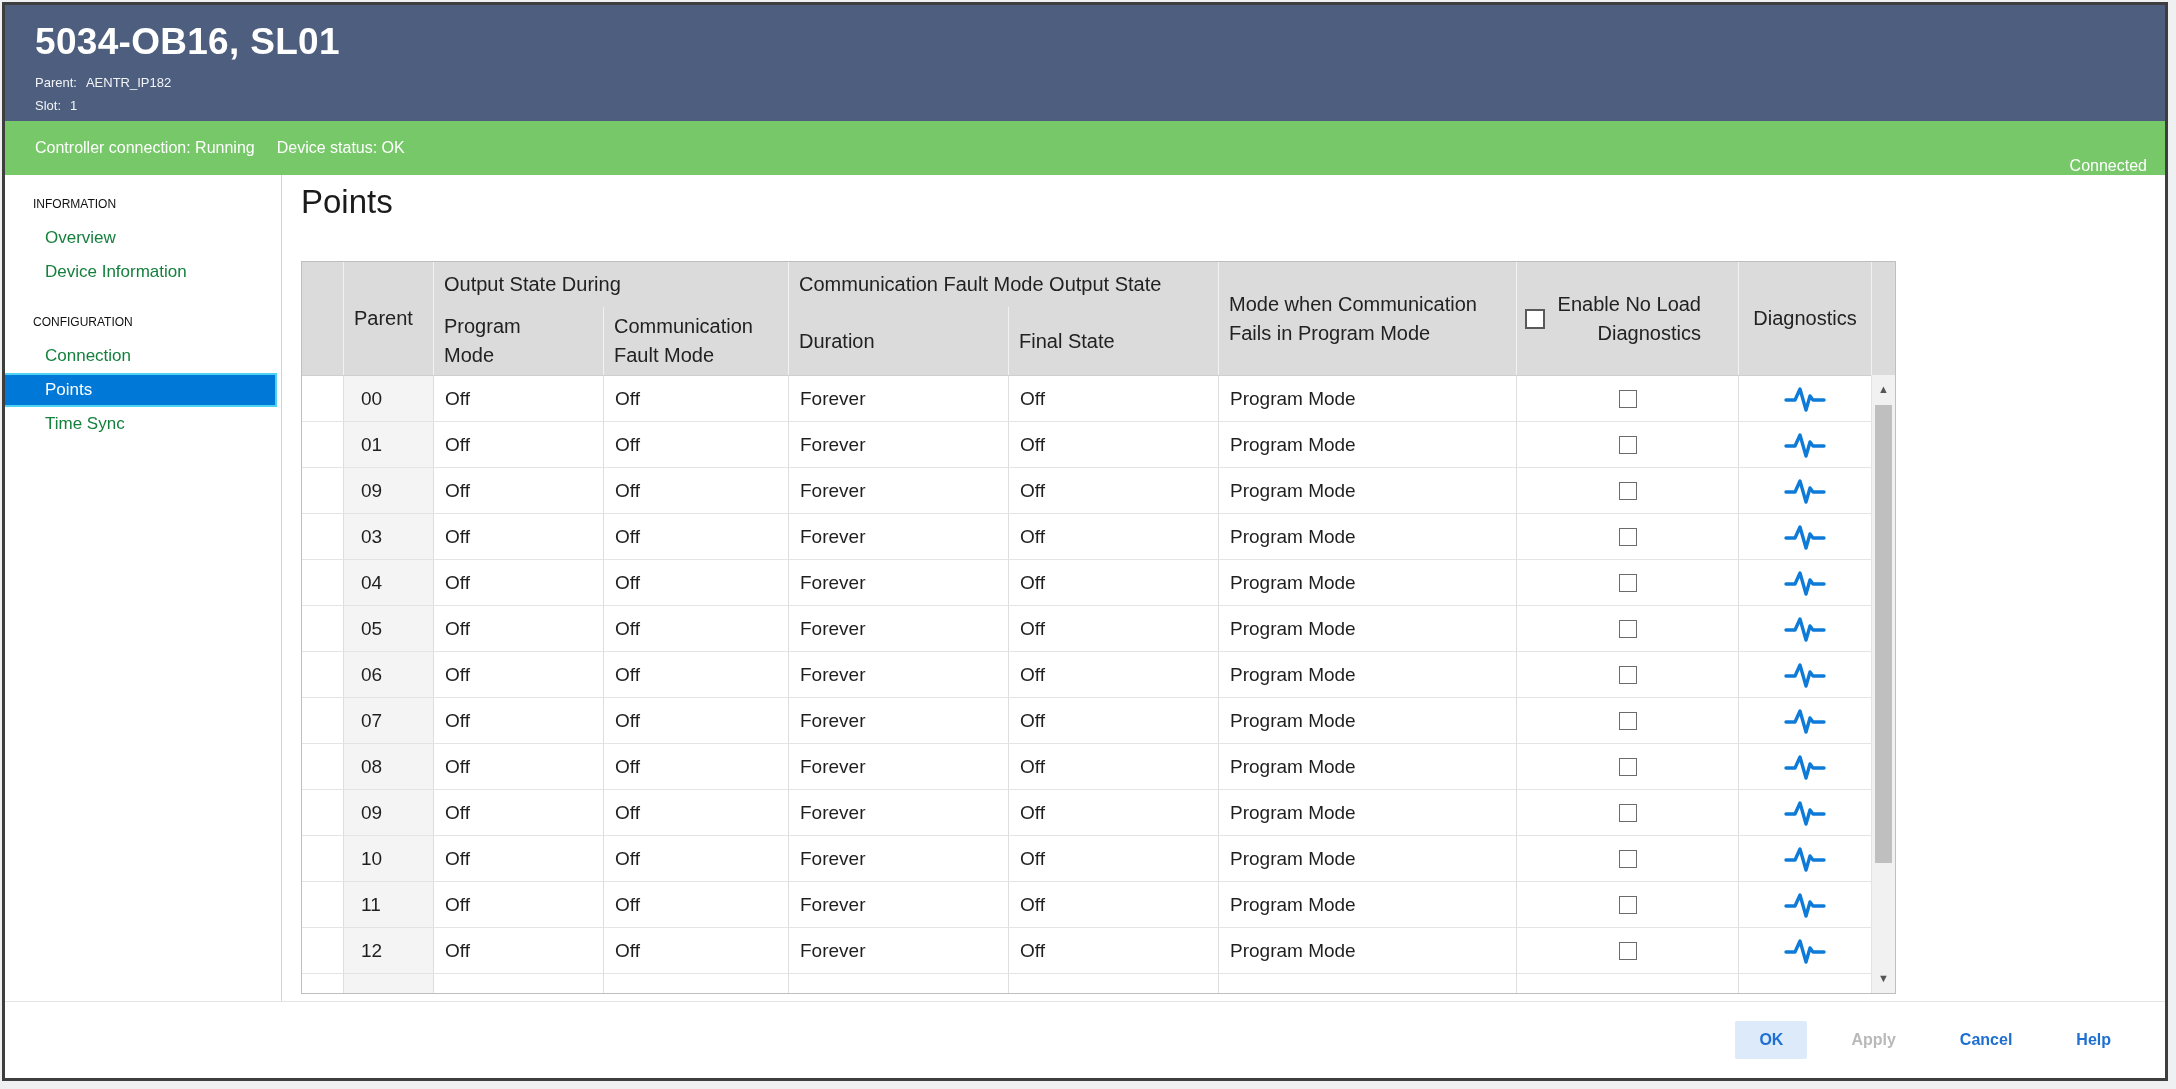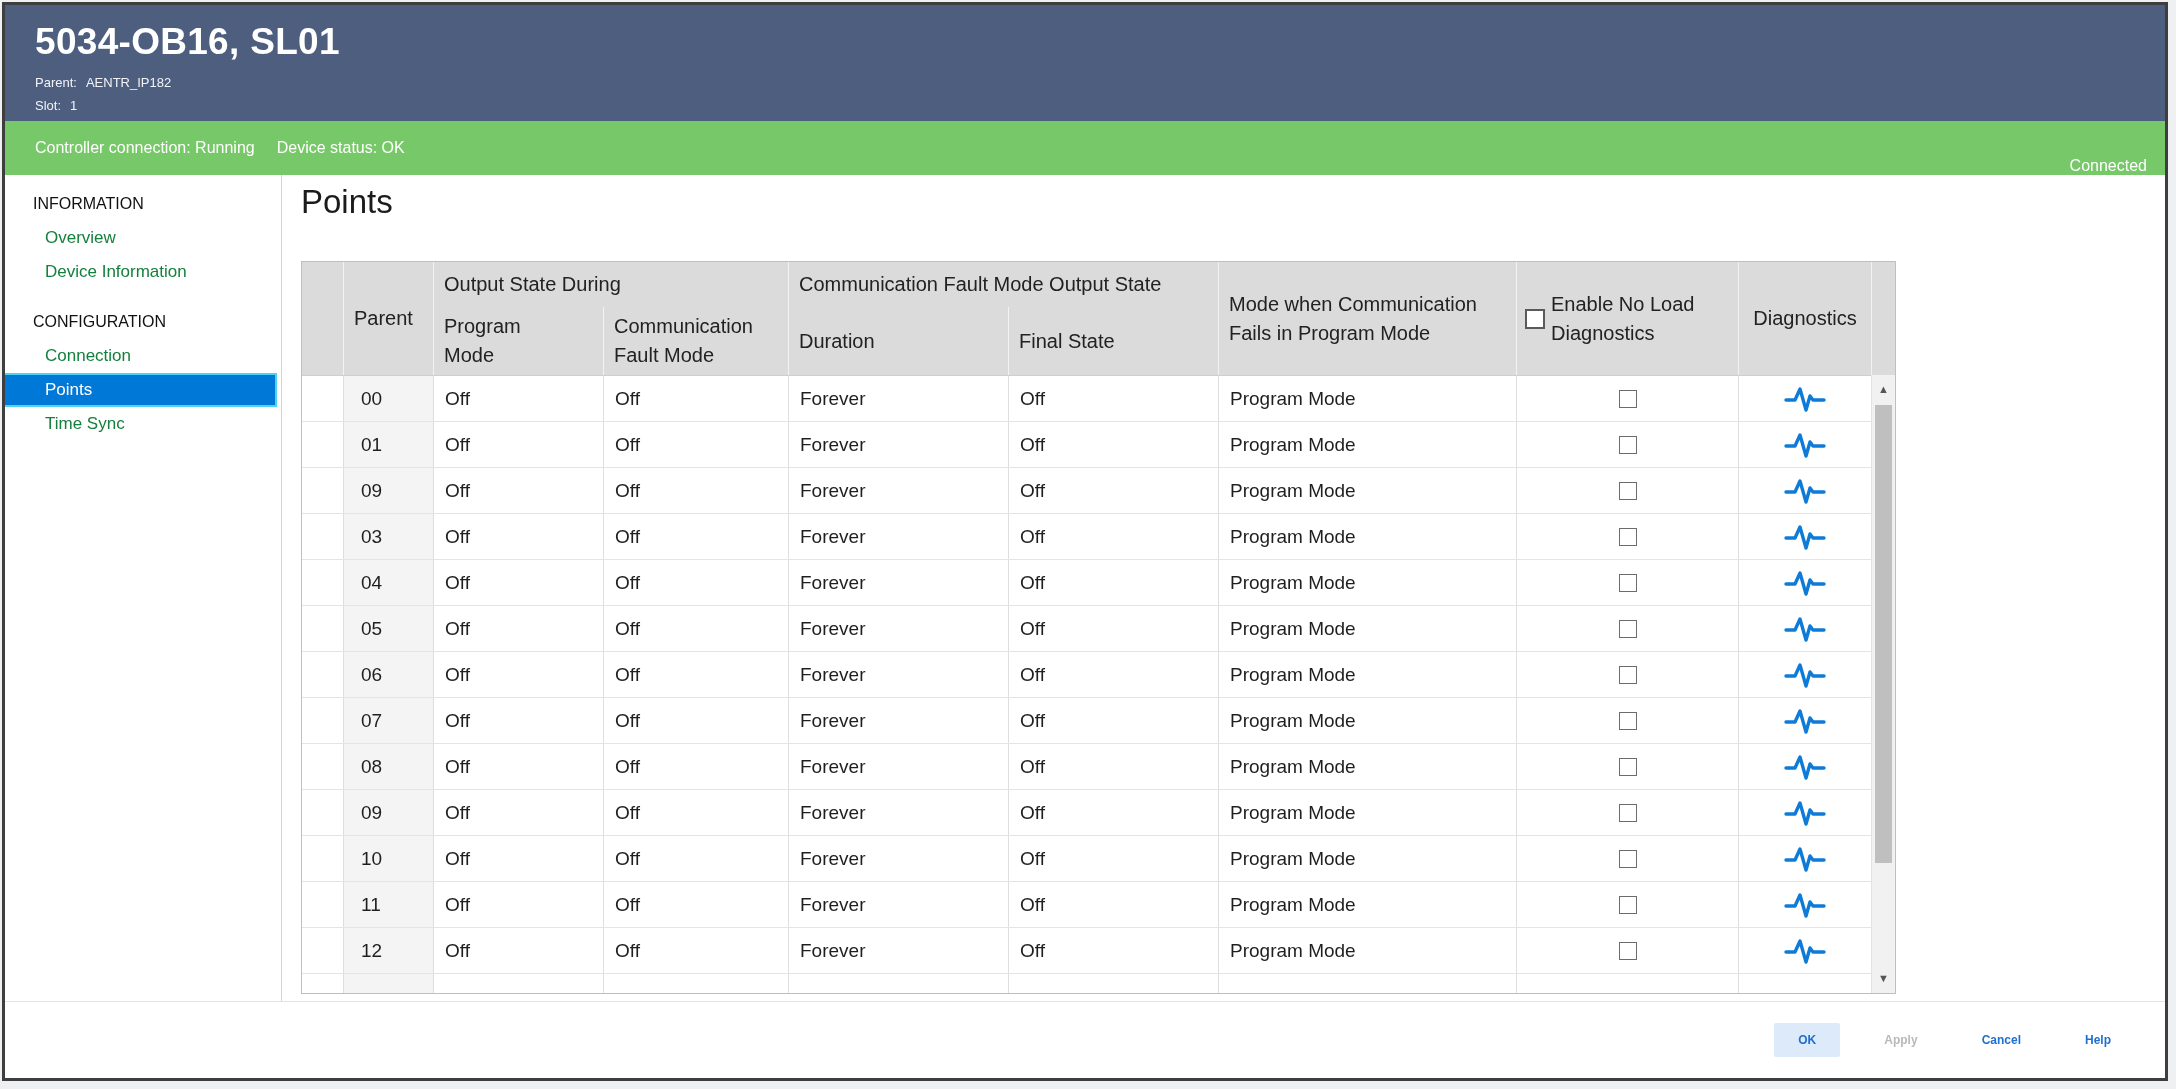--- a/index.html
+++ b/index.html
@@ -19,21 +19,21 @@
   .meta-line{font-size:13px;margin-bottom:8px;color:#f2f4f8;}
   .meta-line .val{margin-left:9px;}
   
   .statusbar{flex:0 0 27px;background:#77c868;color:#ffffff;display:flex;align-items:center;
     font-size:16px;padding:0 14px 0 30px;box-sizing:border-box;}
   .statusbar .sb-item{margin-right:22px;}
   .statusbar .sb-right{margin-left:auto;margin-right:4px;margin-top:36px;}
   
   .content{flex:1 1 auto;display:flex;min-height:0;}
   .sidebar{flex:0 0 277px;border-right:1px solid #d4d4d4;box-sizing:border-box;padding-top:8px;}
-  .section-label{height:34px;line-height:34px;padding-left:28px;font-size:16px;color:#111;margin-top:4px;}
+  .section-label{height:34px;line-height:34px;padding-left:28px;font-size:12px;color:#111;margin-top:4px;}
   .nav-item{height:34px;line-height:34px;padding-left:40px;font-size:17px;color:#15803d;cursor:default;}
   .nav-item.selected{
     background:#0078d7;color:#fff;border:2px solid #4fd3f2;border-left:none;
     margin-right:4px;height:34px;line-height:30px;box-sizing:border-box;
   }
   .section-gap{height:12px;}
   .main{flex:1 1 auto;position:relative;background:#fff;}
   .page-title{position:absolute;left:19px;top:8px;font-size:33px;color:#1b1b1b;}
   
   .table-wrap{
@@ -45,21 +45,21 @@
     display:grid;
     grid-template-columns:42px 90px 170px 185px 220px 210px 298px 222px 132px;
     grid-template-rows:45px 68px;
     background:#dbdbdb;color:#222;
   }
   .hc{box-sizing:border-box;border-right:1px solid #f2f2f2;font-size:20px;display:flex;align-items:center;line-height:1.45;}
   .hc.pad{padding-left:10px;}
   .hc.noline{border-right:none;}
   .rowspan2{grid-row:1 / span 2;}
   .hc .wrap-narrow{display:inline-block;max-width:105px;}
-  .hcheck{display:flex;align-items:center;gap:6px;padding-left:8px;}
+  .hcheck{display:flex;align-items:center;gap:6px;padding-left:8px;text-align:right;}
   .hcheck .cbx{flex:0 0 auto;}
   .hcheck .lbl{max-width:150px;line-height:1.45;}
   .gbody{border-top:1px solid #cfcfcf;}
   .grow{
     display:grid;
     grid-template-columns:42px 90px 170px 185px 220px 210px 298px 222px 132px;
     height:46px;background:#fff;border-bottom:1px solid #e4e4e4;box-sizing:border-box;
   }
   .bc{box-sizing:border-box;border-right:1px solid #dedede;font-size:19px;color:#1f1f1f;
     display:flex;align-items:center;}
@@ -74,21 +74,21 @@
   .vscroll{position:absolute;top:0;right:0;width:24px;height:731px;}
   .vs-head{height:113px;background:#dbdbdb;border-left:1px solid #f2f2f2;box-sizing:border-box;}
   .vs-track{position:absolute;left:0;right:0;top:113px;bottom:0;background:#f1f1f1;border-left:1px solid #e3e3e3;box-sizing:border-box;}
   .vs-arrow{position:absolute;left:0;right:0;text-align:center;color:#555;font-size:11px;line-height:11px;}
   .vs-up{top:9px;}
   .vs-down{bottom:9px;}
   .vs-thumb{position:absolute;left:3px;right:3px;top:30px;height:458px;background:#bfbfbf;}
   
   .footer{flex:0 0 77px;border-top:1px solid #e4e4e6;display:flex;align-items:center;
     justify-content:flex-end;padding-right:34px;box-sizing:border-box;background:#fff;}
-  .btn{font-family:"Liberation Sans",sans-serif;font-size:12px;font-weight:bold;border:none;background:transparent;
+  .btn{font-family:"Liberation Sans",sans-serif;font-size:16px;font-weight:bold;border:none;background:transparent;
     color:#1e6fd0;padding:10px 20px;margin-left:24px;cursor:pointer;border-radius:2px;}
   .btn.ok{background:#ddeafa;padding:10px 24px;}
   .btn.disabled{color:#b9b9b9;cursor:default;}
 </style>
 </head>
 <body>
 
 <div class="window">
 
   <div class="titlebar">

